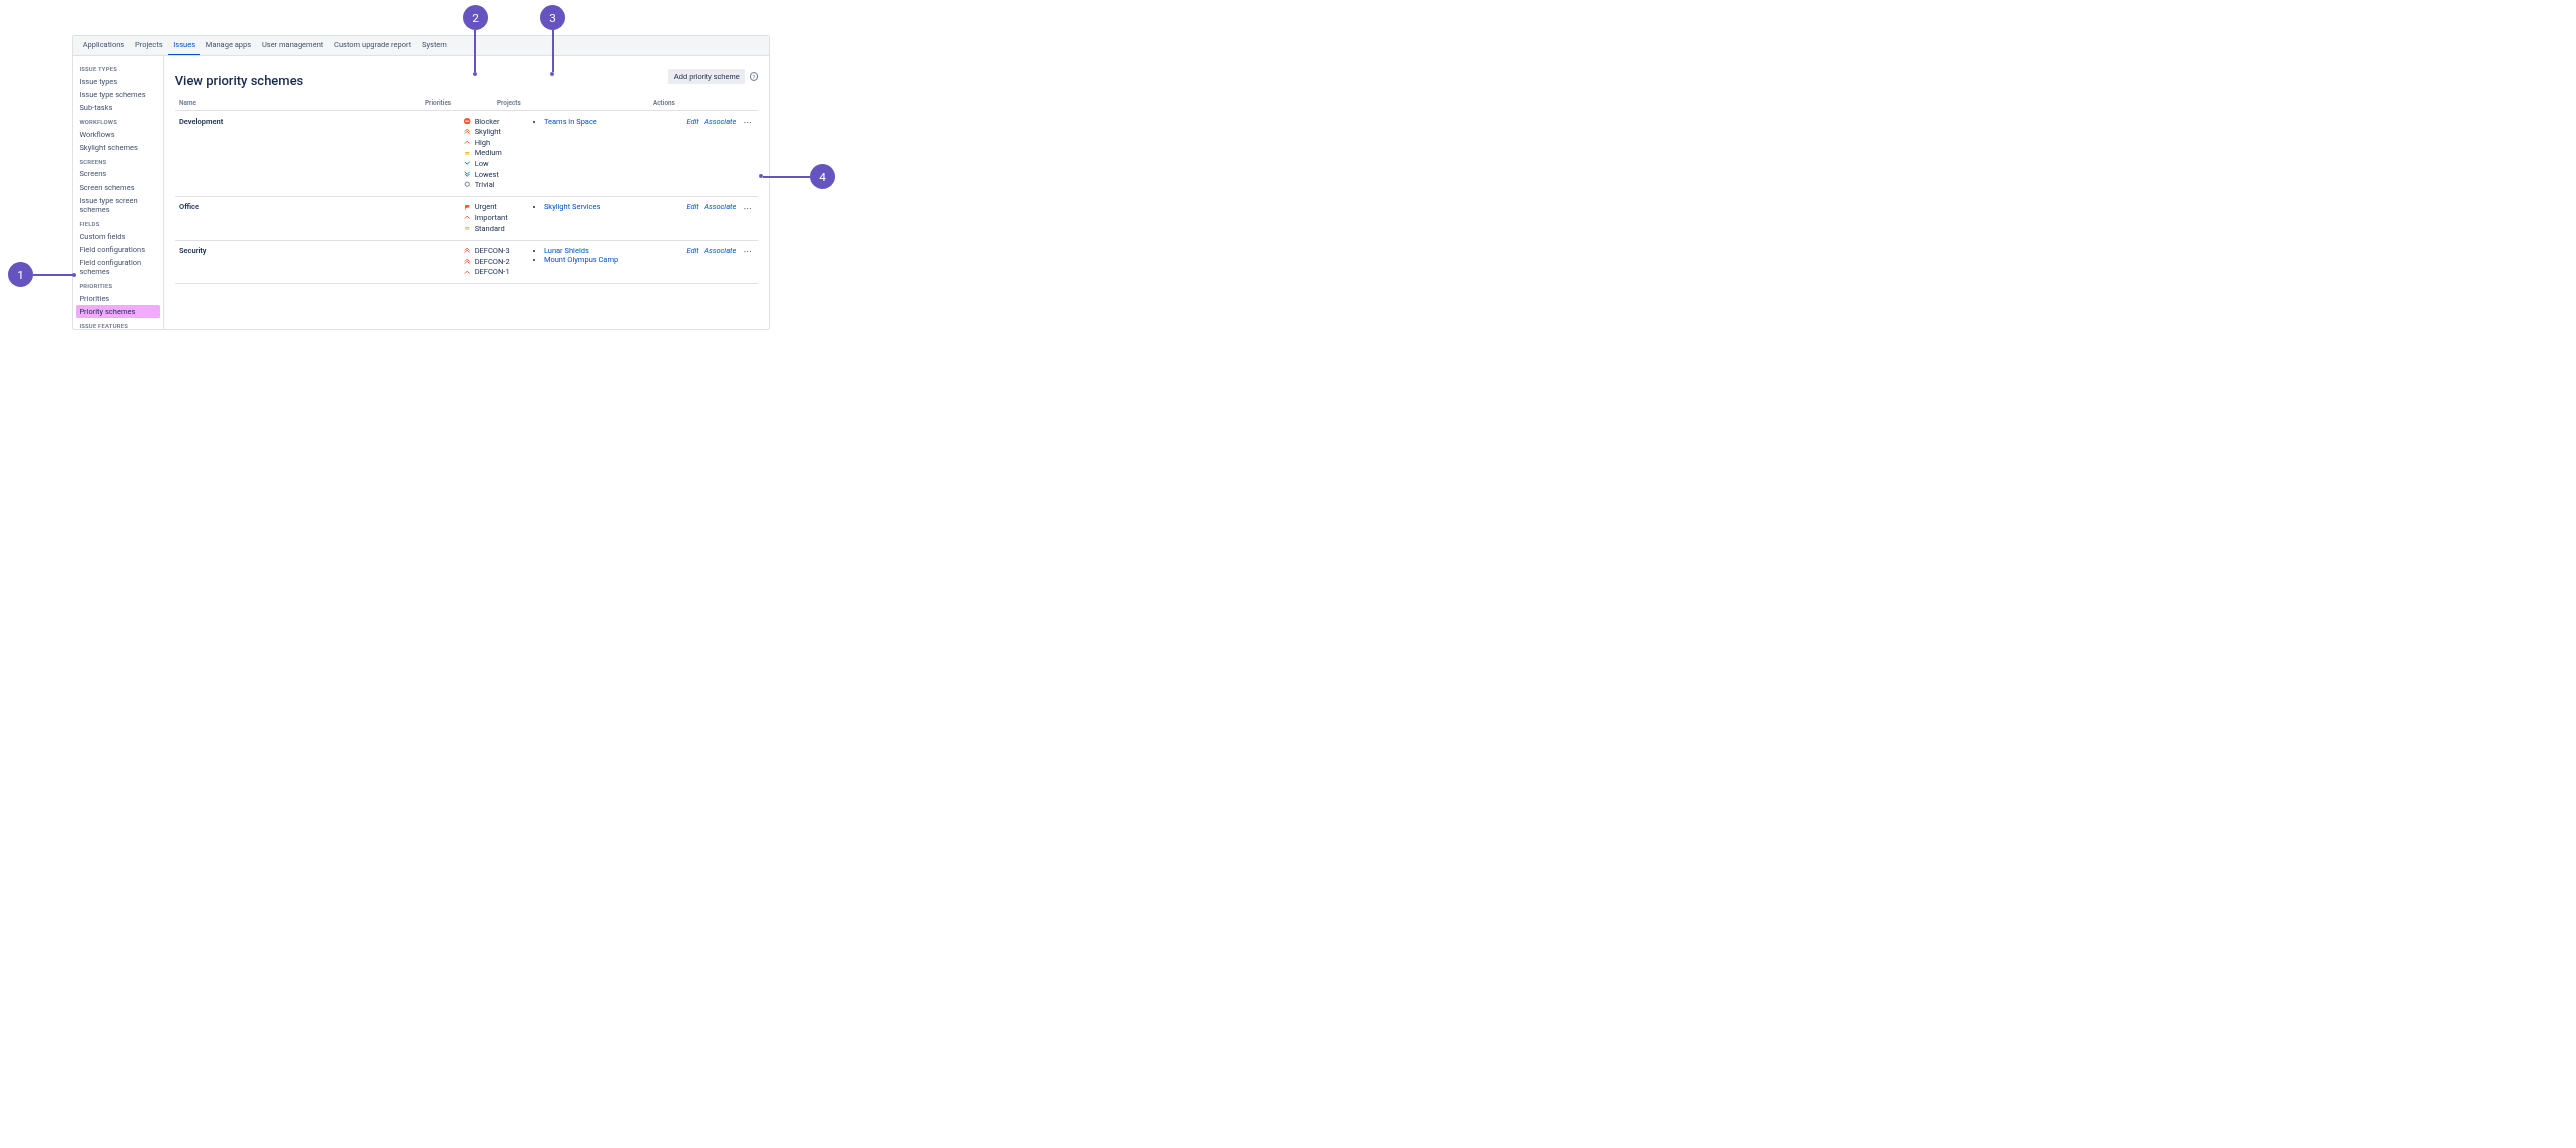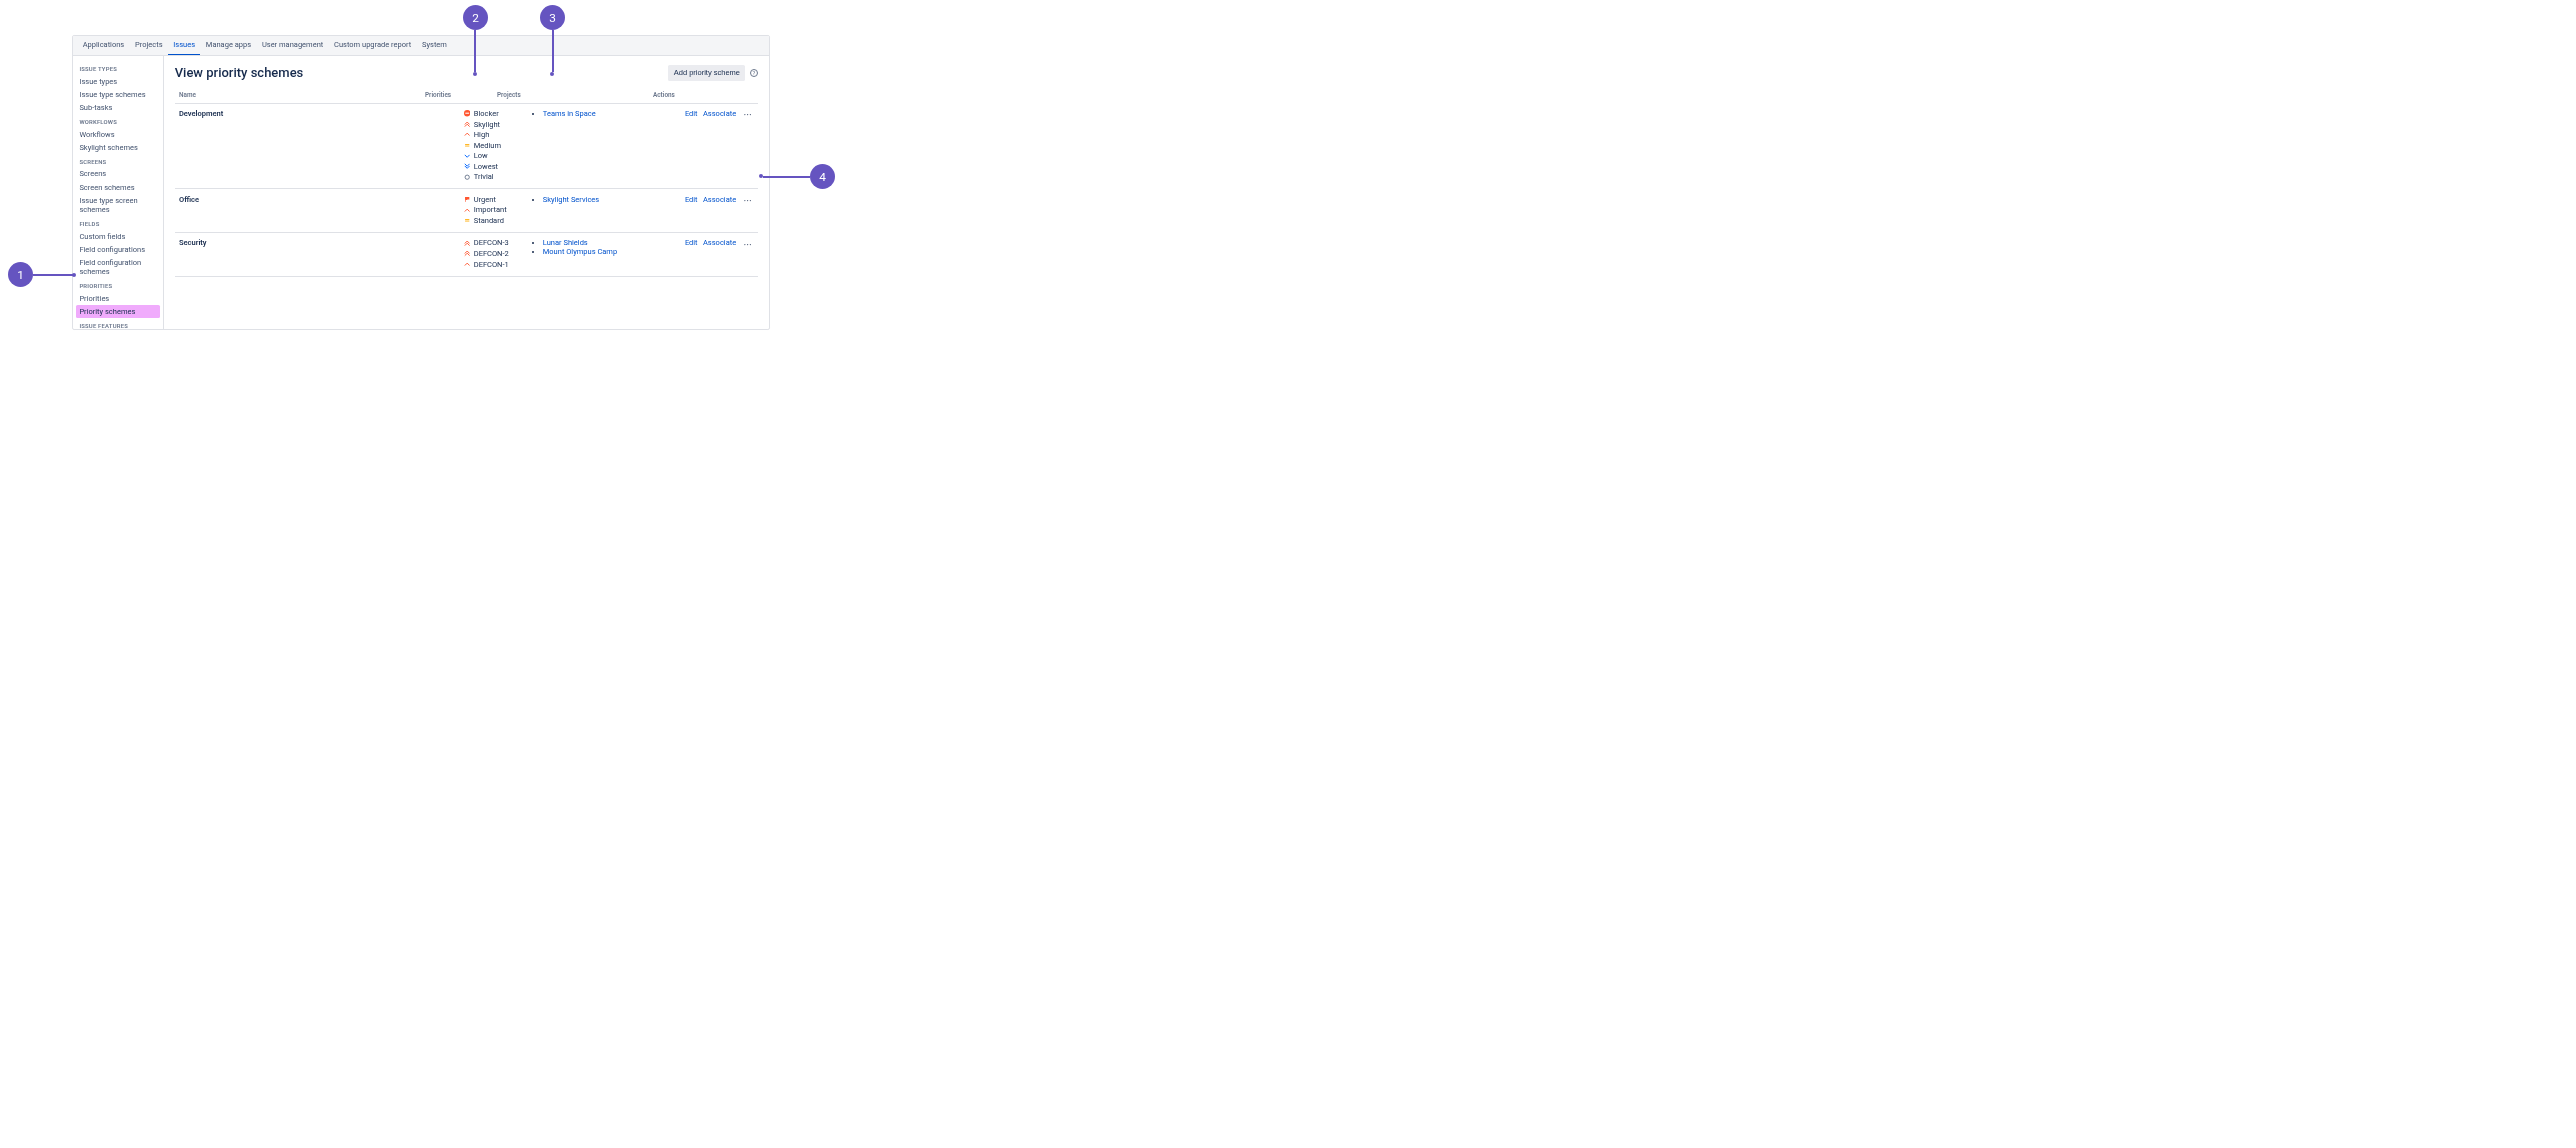--- a/index.html
+++ b/index.html
@@ -9,37 +9,37 @@
 .topnav { display: flex; background: #F4F5F7; border-bottom: 0.5px solid #DFE1E6; padding: 0 4.3px; }
 .topnav a { padding: 4.3px 5.4px; color: #42526E; font-size: 7.5px; text-decoration: none; cursor: pointer; text-align: right; }
 .topnav a.active { color: #0052CC; border-bottom: 1.1px solid #0052CC; }
 .body { display: flex; height: calc(100% - 19.3px); }
 .sidebar { width: 91px; border-right: 0.5px solid #DFE1E6; padding: 5.4px 3.2px; overflow-y: auto; }
 .side-section-title { font-size: 5.9px; font-weight: 600; color: #6B778C; text-transform: uppercase; padding: 5.4px 3.2px 2.1px; letter-spacing: 0.2px; }
 .side-item { display: block; padding: 2.1px 3.2px; color: #42526E; font-size: 7.5px; border-radius: 1.6px; cursor: pointer; }
 .side-item.active { background: #f0abfc; color: #172B4D; }
 .main { flex: 1; padding: 9.7px 10.7px; overflow-y: auto; }
 .page-header { display: flex; align-items: center; margin-bottom: 7.5px; }
-.page-title { font-size: 13px; font-weight: 500; color: #172B4D; flex: 1; }
+.page-title { font-size: 13px; font-weight: 500; color: #172B4D; flex: 1; margin-top: 8px; }
 .add-btn { background: #EBECF0; border: none; border-radius: 1.6px; padding: 3.2px 5.4px; font-size: 7.5px; color: #172B4D; cursor: pointer; margin-right: 4.3px; }
 .help-icon { width: 8.6px; height: 8.6px; border: 0.8px solid #6B778C; border-radius: 50%; color: #6B778C; font-size: 5.9px; display: flex; align-items: center; justify-content: center; cursor: pointer; }
 .table-head { display: flex; border-bottom: 0.5px solid #DFE1E6; padding: 3.2px 4.3px; font-size: 6.4px; color: #6B778C; font-weight: 600; }
 .col-name { width: 246px; }
 .col-pri { width: 72px; }
 .col-proj { width: 156px; }
 .col-act { flex: 1; }
 .row { display: flex; border-bottom: 0.5px solid #DFE1E6; padding: 5.4px 4.3px; align-items: flex-start; }
 .row-name { width: 292px; font-weight: 600; font-size: 7.5px; }
 .row-pri { width: 72px; }
 .pri-item { display: flex; align-items: center; margin-bottom: 1.6px; font-size: 7.5px; color: #172B4D; }
 .pri-icon { width: 7.5px; display: inline-flex; margin-right: 3.2px; align-items: center; justify-content: center; }
 .row-proj { width: 156px; }
 .row-proj ul { list-style: disc; padding-left: 9.7px; }
 .row-proj a { color: #0052CC; text-decoration: none; font-size: 7.5px; }
-.row-act { flex: 1; display: flex; align-items: flex-start; gap: 5.4px; }
+.row-act { flex: 1; display: flex; align-items: flex-start; gap: 5.4px; font-style: italic; }
 .row-act a { color: #0052CC; text-decoration: none; font-size: 7.5px; cursor: pointer; }
 .more-icon { cursor: pointer; padding: 1.1px 2.1px; color: #42526E; font-weight: bold; letter-spacing: 0.5px; }
 .callout { position: absolute; width: 25px; height: 25px; border-radius: 50%; background: #6554C0; color: #fff; display: flex; align-items: center; justify-content: center; font-size: 11.8px; font-weight: 400; }
 .callout-line { position: absolute; background: #6554C0; }
 .callout-dot { position: absolute; width: 4.3px; height: 4.3px; border-radius: 50%; background: #6554C0; }
 svg { display: block; }
 </style>
 </head>
 <body>
 

